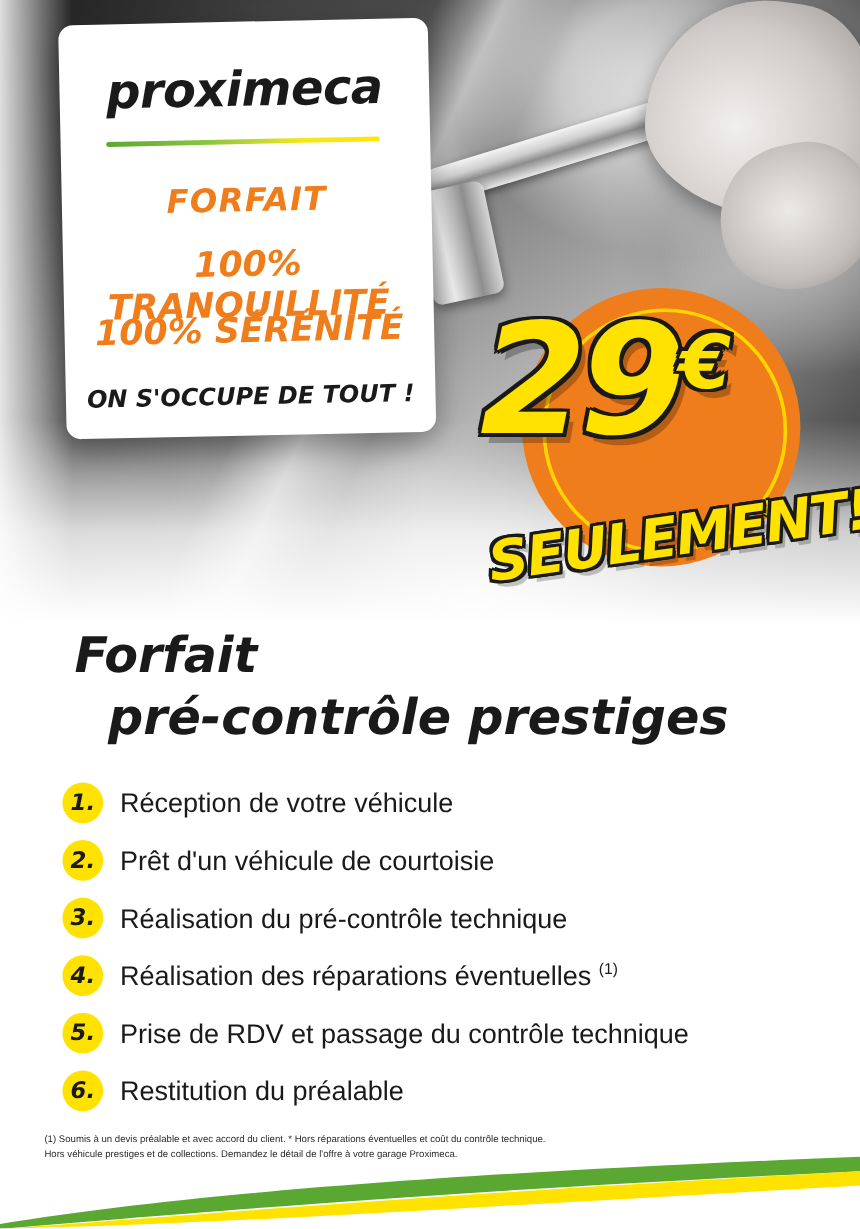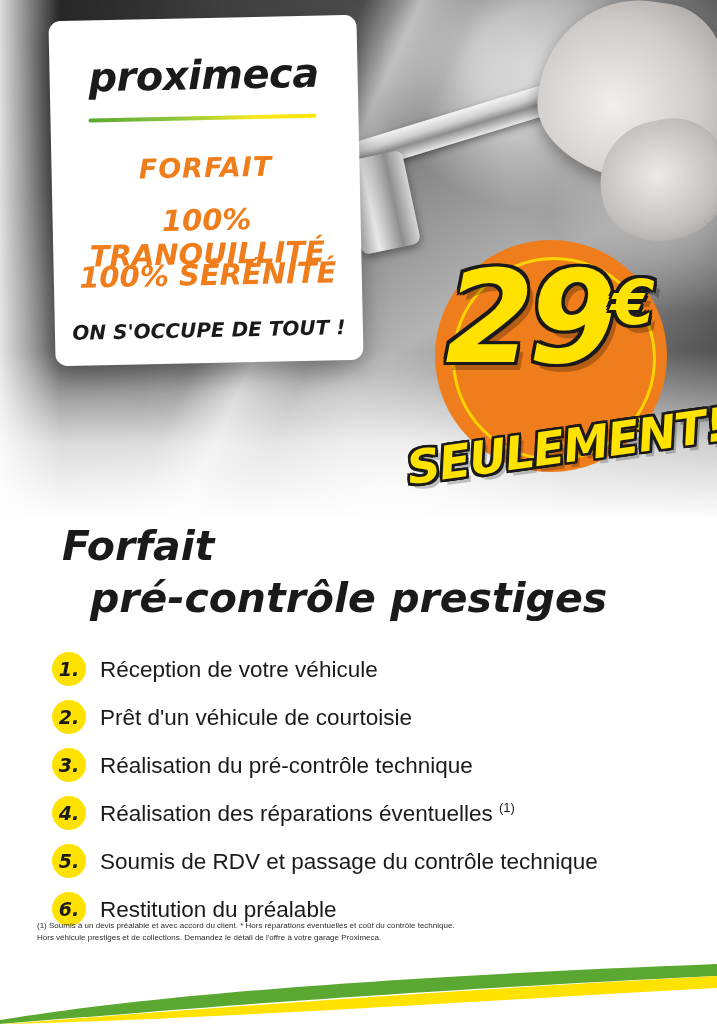--- a/index.html
+++ b/index.html
@@ -158,21 +158,20 @@
     position: absolute;
     left: 52px; top: 25px;
     width: 198px; height: 198px;
     border-radius: 50%;
     background: #f07d1b;
     border: 3px solid #ffd400;
   }
   .burst .price {
     position: absolute;
     left: 0; right: 0; top: 22px;
-    text-align: center;
     font-family: "DejaVu Sans", sans-serif;
     font-style: italic;
     font-weight: bold;
     font-size: 128px;
     line-height: 1;
     color: #ffe200;
     text-shadow:
       -3px 0 #1a1a1a, 3px 0 #1a1a1a, 0 -3px #1a1a1a, 0 3px #1a1a1a,
       -3px -3px #1a1a1a, 3px -3px #1a1a1a, -3px 3px #1a1a1a, 3px 3px #1a1a1a,
       6px 8px 0 rgba(0,0,0,0.25);
@@ -257,21 +256,21 @@
     color: #1a1a1a;
   }
   .step-label .fn {
     font-size: 13px;
     vertical-align: 9px;
   }
 
   
   .footnotes {
     position: absolute;
-    left: 37px; top: 920px;
+    left: 37px; top: 944px;
     width: 640px;
     font-family: "Liberation Sans", sans-serif;
     font-size: 8px;
     line-height: 1.55;
     color: #2b2b2b;
   }
 
   
   .swoosh { position: absolute; left: 0; bottom: 0; width: 717px; height: 62px; }
 </style>
@@ -347,21 +346,21 @@
       <div class="bullet">4.</div>
       <div class="step-label">
         <span>Réalisation des réparations éventuelles</span>
         <span class="fn">(1)</span>
       </div>
     </div>
 
     <div class="step">
       <div class="bullet">5.</div>
       <div class="step-label">
-        <span>Soumis de RDV et passage du contrôle technique</span>
+        <span>Prise de RDV et passage du contrôle technique</span>
         <span class="fn"></span>
       </div>
     </div>
 
     <div class="step">
       <div class="bullet">6.</div>
       <div class="step-label">
         <span>Restitution du préalable</span>
         <span class="fn"></span>
       </div>

